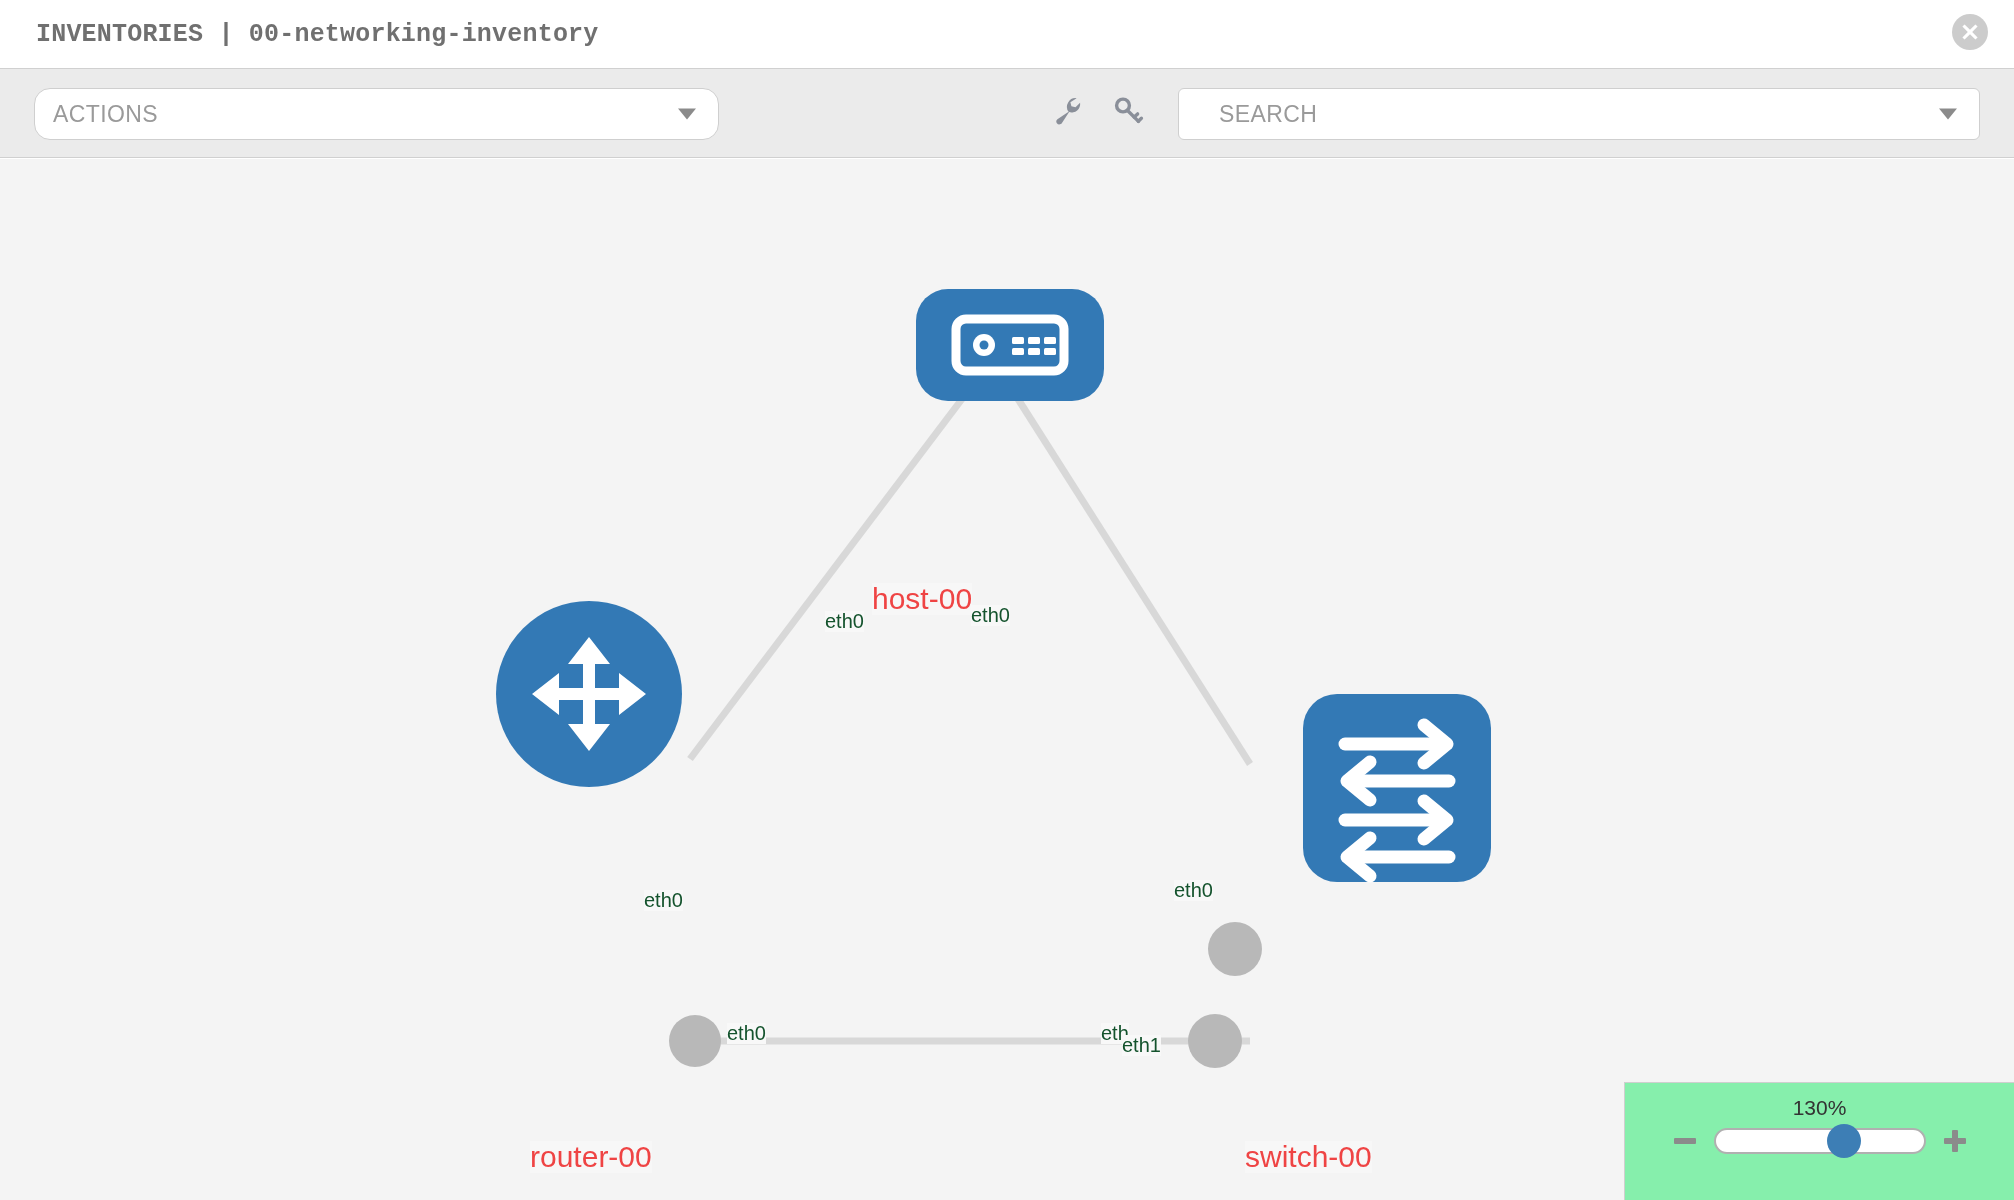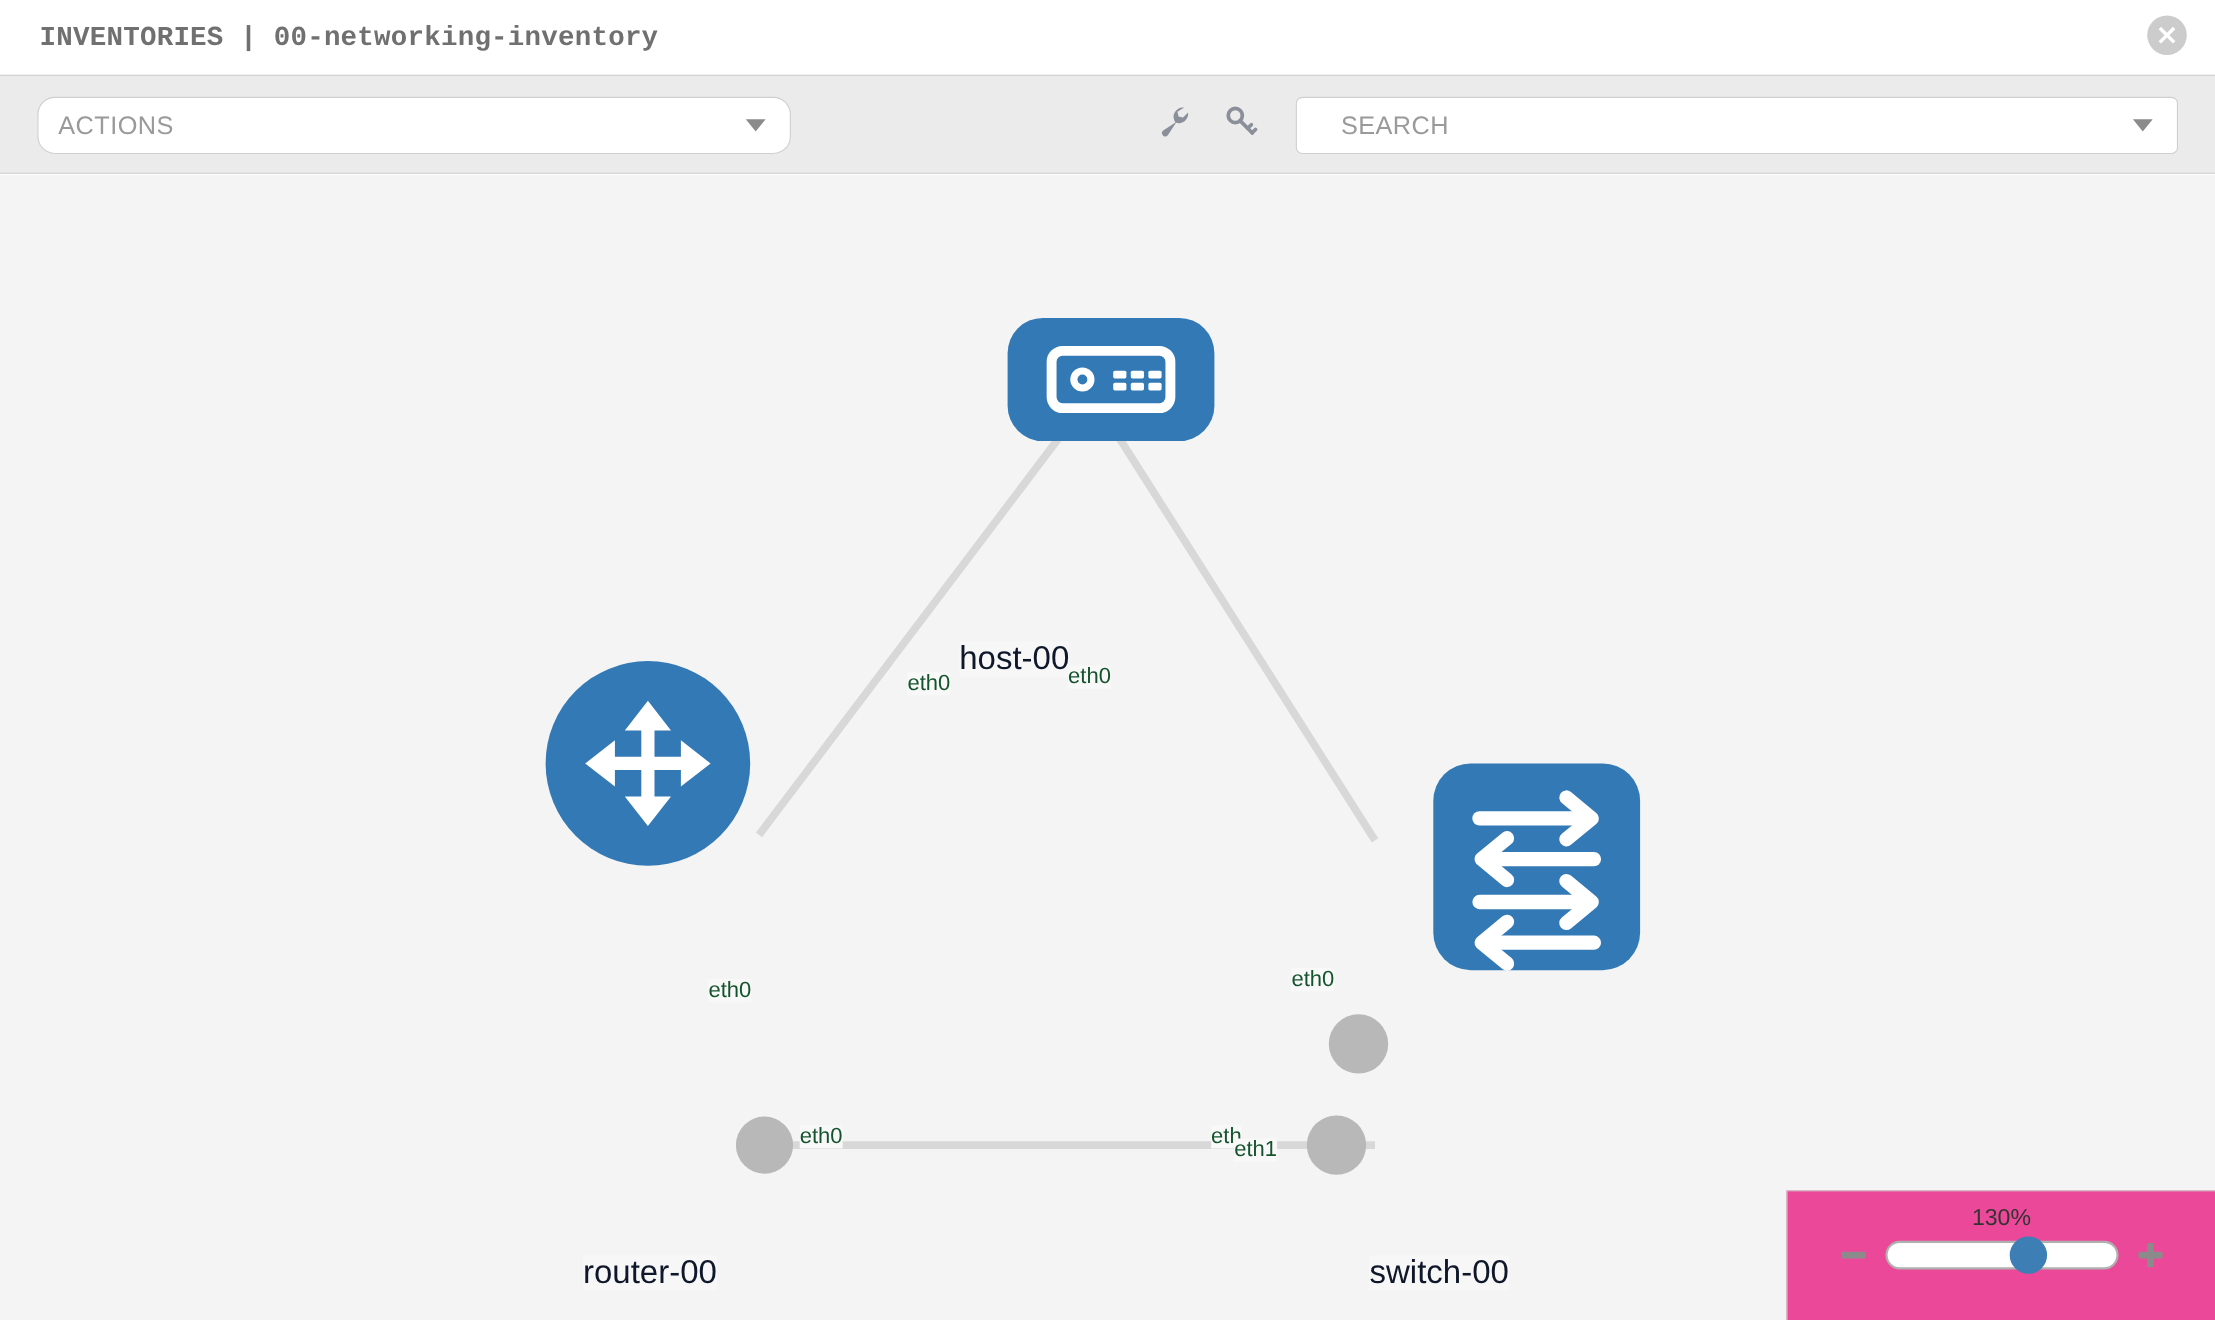--- a/index.html
+++ b/index.html
@@ -87,32 +87,32 @@
     width: 2014px; height: 1041px;
     background: #f4f4f4;
     overflow: hidden;
   }
   .topology-svg { position: absolute; top: 0; left: 0; }
 
   
   .node-label {
     position: absolute;
     background: #f7f7f7;
-    color: #0f172a;
+    color: #ef4444;
     white-space: nowrap;
     line-height: 1.05;
   }
   .node-name { font-size: 30px; }
   .iface-label { font-size: 20px; color: #14532d; background: #f8f8f8; }
 
   
   .zoom-panel {
     position: absolute; right: 0; bottom: 0;
     width: 390px; height: 118px;
-    background: #ec4899;
+    background: #86efac;
     border-left: 1px solid #cfcfcf;
     border-top: 1px solid #cfcfcf;
   }
   .zoom-level {
     position: absolute; top: 13px; left: 0; width: 100%;
     text-align: center; font-size: 21px; color: #333;
   }
   .zoom-row {
     position: absolute; top: 45px; left: 0; width: 100%;
     display: flex; align-items: center; justify-content: center; gap: 16px;

